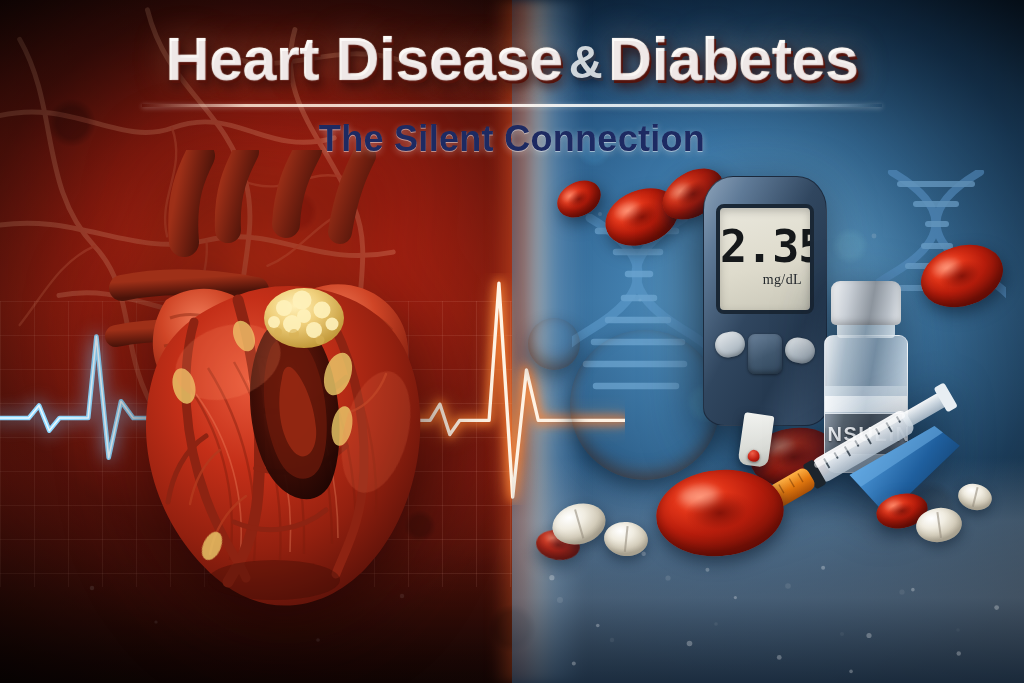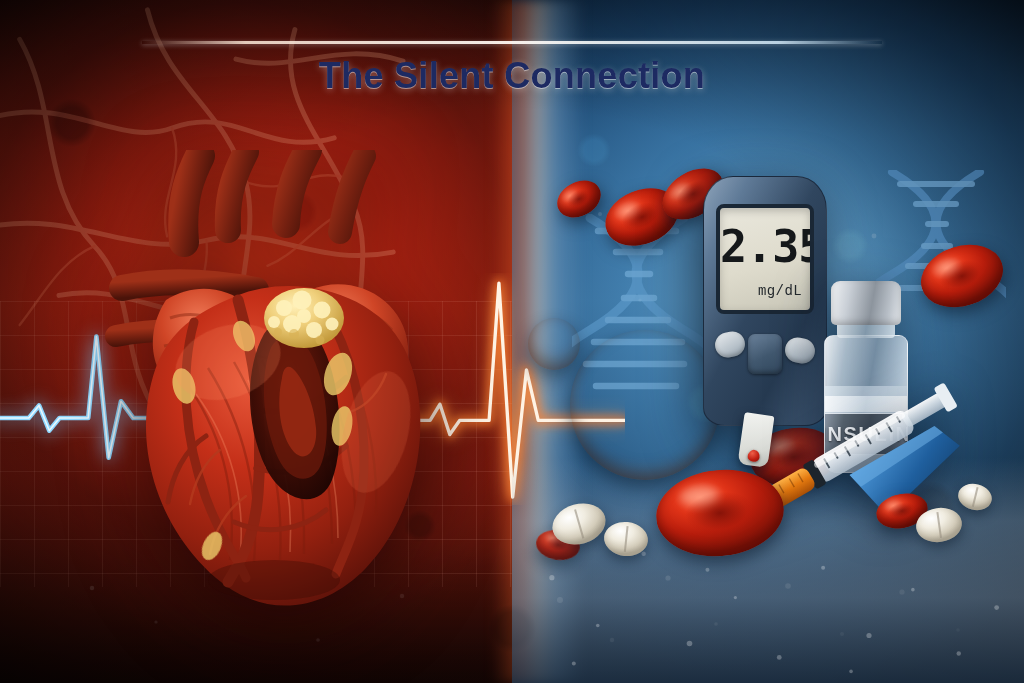--- a/index.html
+++ b/index.html
@@ -140,22 +140,22 @@
     overflow:hidden;
   }
   .meter-reading {
     position:absolute; left:0; right:5px; top:12px;
     text-align:center;
     font-family:"DejaVu Sans Mono", monospace;
     font-size:45px; font-weight:bold; letter-spacing:-1px;
     color:#15181a;
   }
   .meter-unit {
-    position:absolute; right:8px; bottom:11px;
-    font-family:Liberation Mono, monospace;
+    position:absolute; right:8px; bottom:22px;
+    font-family:Liberation Serif, serif;
     font-size:14px; color:#23282c; letter-spacing:0.4px;
   }
   .btn-oval {
     position:absolute; width:30px; height:25px; border-radius:50%/60%;
     background:linear-gradient(160deg,#e8ecef 0%,#b9c3cb 60%,#93a1ad 100%);
     box-shadow:inset 0 -2px 4px rgba(0,0,0,0.25), 0 1px 3px rgba(0,0,0,0.4);
   }
   .btn-left  { left:12px;  top:156px; transform:rotate(-12deg); }
   .btn-right { right:12px; top:162px; transform:rotate(12deg); }
   .btn-center {
@@ -670,17 +670,20 @@
       <line x1="4" y1="93" x2="-58" y2="110" stroke="url(#needle)" stroke-width="3" stroke-linecap="round"></line>
 
       <rect x="86" y="83" width="104" height="6" rx="3" fill="#ffffff" opacity="0.55"></rect>
     </g>
   </svg>
 
   <div class="grain"></div>
   <div class="vignette"></div>
 
   <div class="title-block">
+    <div class="title">
+      <span class="w-red">Heart Disease</span><span class="amp">&amp;</span><span class="w-red">Diabetes</span>
+    </div>
     <div class="divider"></div>
     <div class="subtitle">The Silent Connection</div>
   </div>
 
 </div>
 
 </body></html>

